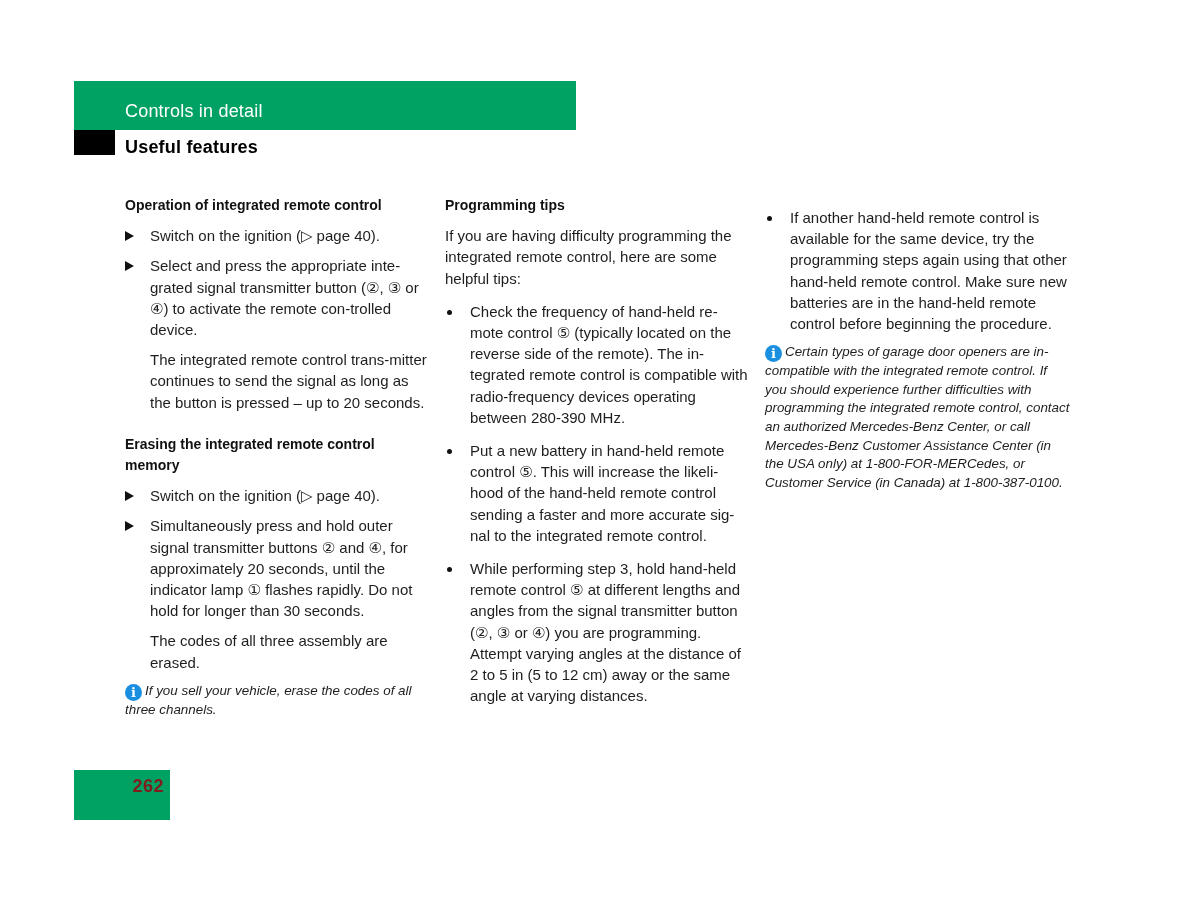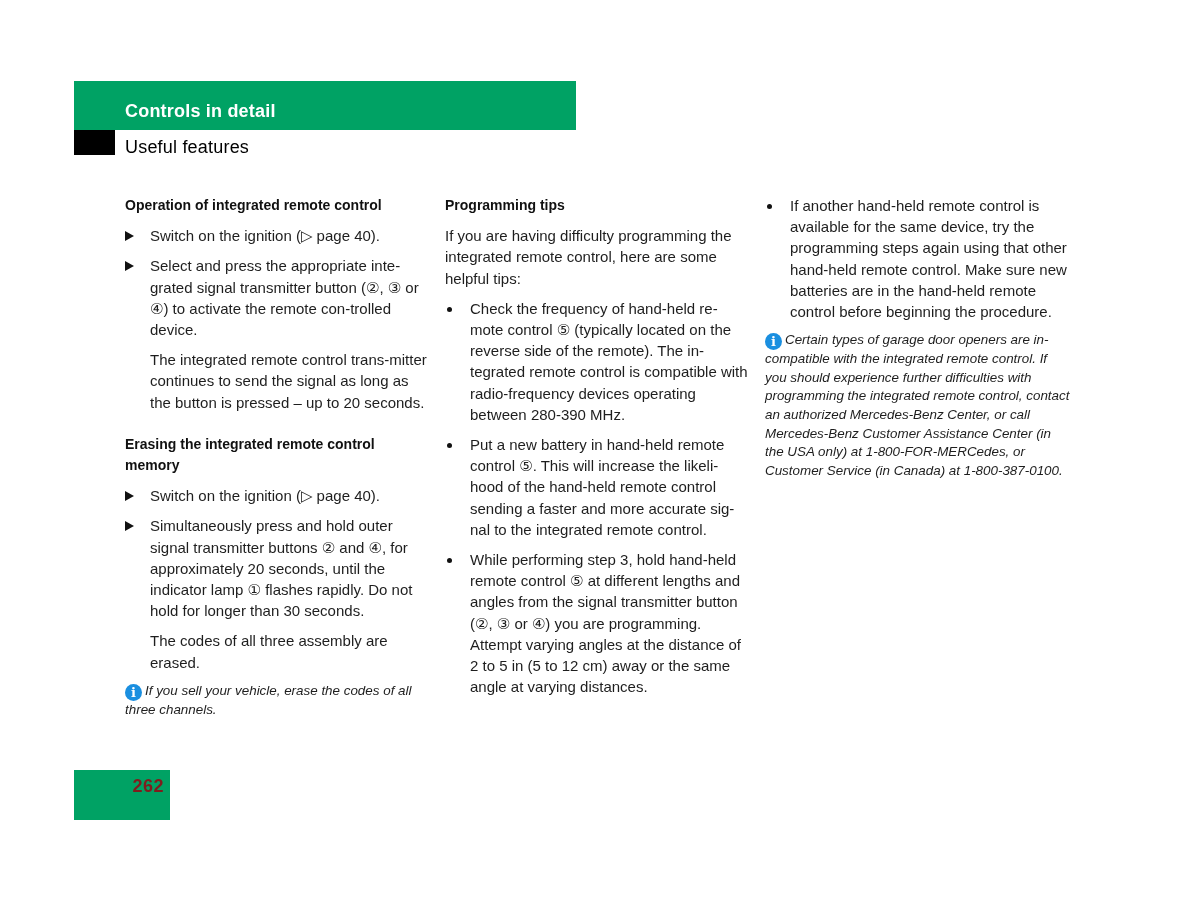--- a/index.html
+++ b/index.html
@@ -5,43 +5,43 @@
   html, body { margin: 0; padding: 0; }
   body {
     width: 1200px; height: 900px; background: #ffffff; position: relative; overflow: hidden;
     font-family: "Liberation Sans", "DejaVu Sans", sans-serif; color: #1a1a1a;
   }
   .header-bar {
     position: absolute; left: 74px; top: 81px; width: 502px; height: 49px;
     background: #00a264;
   }
   .header-title {
-    position: absolute; left: 125px; top: 100px; font-size: 18px; font-weight: bold;
+    position: absolute; left: 125px; top: 100px; font-size: 18px; font-weight: normal;
     color: #ffffff; line-height: 22px; letter-spacing: 0.2px;
   }
   .header-black {
     position: absolute; left: 74px; top: 130px; width: 41px; height: 25px; background: #000000;
   }
   .subtitle {
-    position: absolute; left: 125px; top: 136px; font-size: 18px; font-weight: normal;
+    position: absolute; left: 125px; top: 136px; font-size: 18px; font-weight: bold;
     color: #000; line-height: 22px; letter-spacing: 0.2px;
   }
   .col { position: absolute; top: 195px; font-size: 15px; line-height: 21.2px; color: #1e1e1e; }
   .col1 { left: 125px; width: 305px; }
   .col2 { left: 445px; width: 305px; }
   .col3 { left: 765px; width: 305px; }
   h3 { margin: 0 0 9px 0; font-size: 14px; font-weight: bold; line-height: 21.2px; color: #111; }
   .para { margin: 0 0 9px 0; }
   .step { position: relative; padding-left: 25px; margin: 0 0 9px 0; }
   .step .tri {
     position: absolute; left: 0; top: 6px; width: 0; height: 0;
     border-top: 5px solid transparent; border-bottom: 5px solid transparent; border-left: 9px solid #111;
   }
   .indent { padding-left: 25px; margin: 0 0 9px 0; }
-  .bullet { position: relative; padding-left: 25px; margin: 0 0 9px 0; }
+  .bullet { position: relative; padding-left: 25px; margin: 12px 0 9px 0; }
   .bullet .dot {
     position: absolute; left: 2px; top: 9px; width: 5px; height: 5px; border-radius: 50%; background: #111;
   }
   .gap { height: 12px; }
   .note { font-style: italic; font-size: 13.4px; line-height: 18.6px; color: #1e1e1e; margin-top: 4px; }
   .info-icon {
     display: inline-block; width: 17px; height: 17px; border-radius: 50%; background: #1a8fe0;
     color: #fff; font-style: normal; font-weight: bold; font-size: 13px; line-height: 17px;
     text-align: center; vertical-align: -2px; margin-right: 3px; font-family: "DejaVu Serif", serif;
   }

